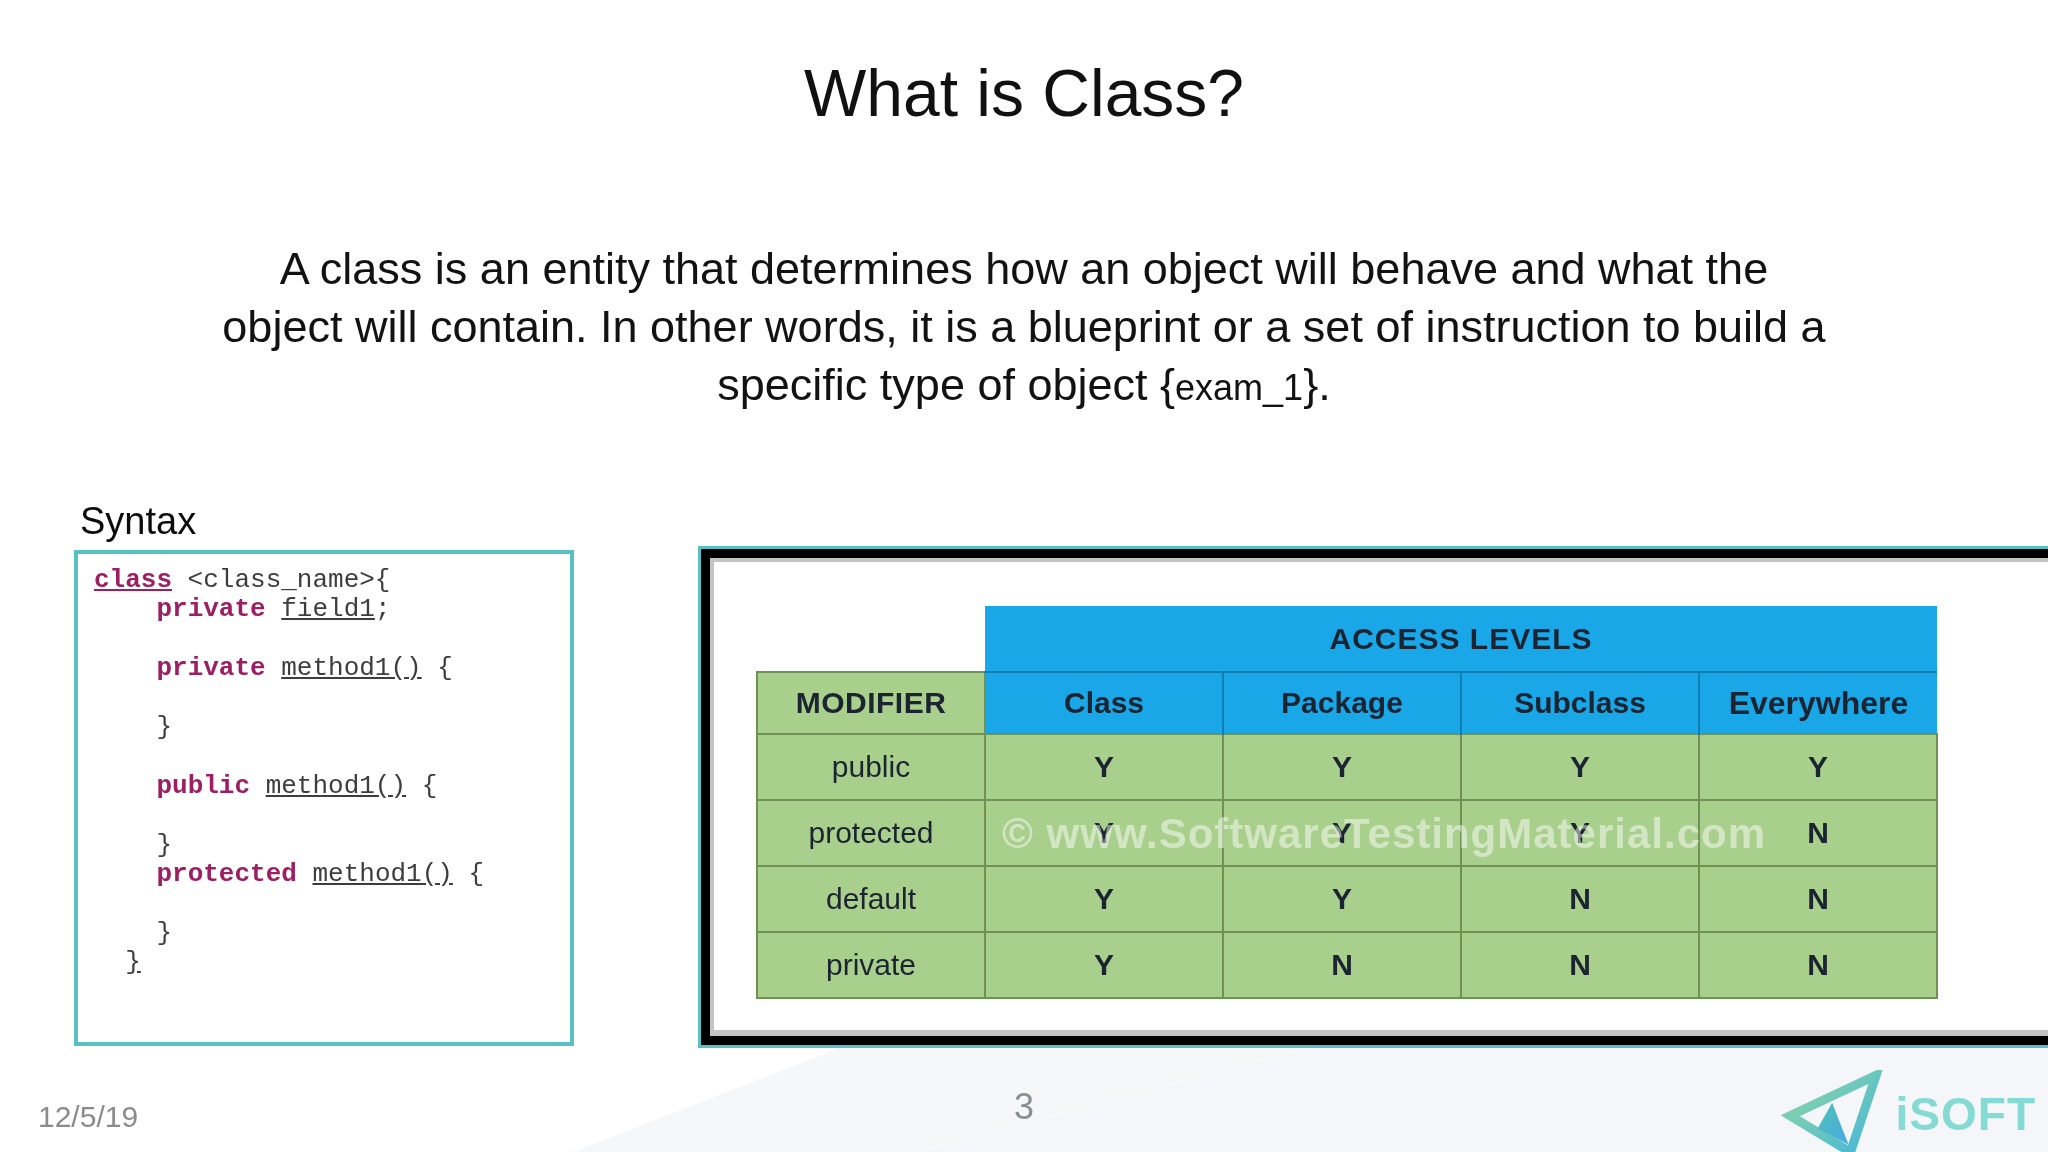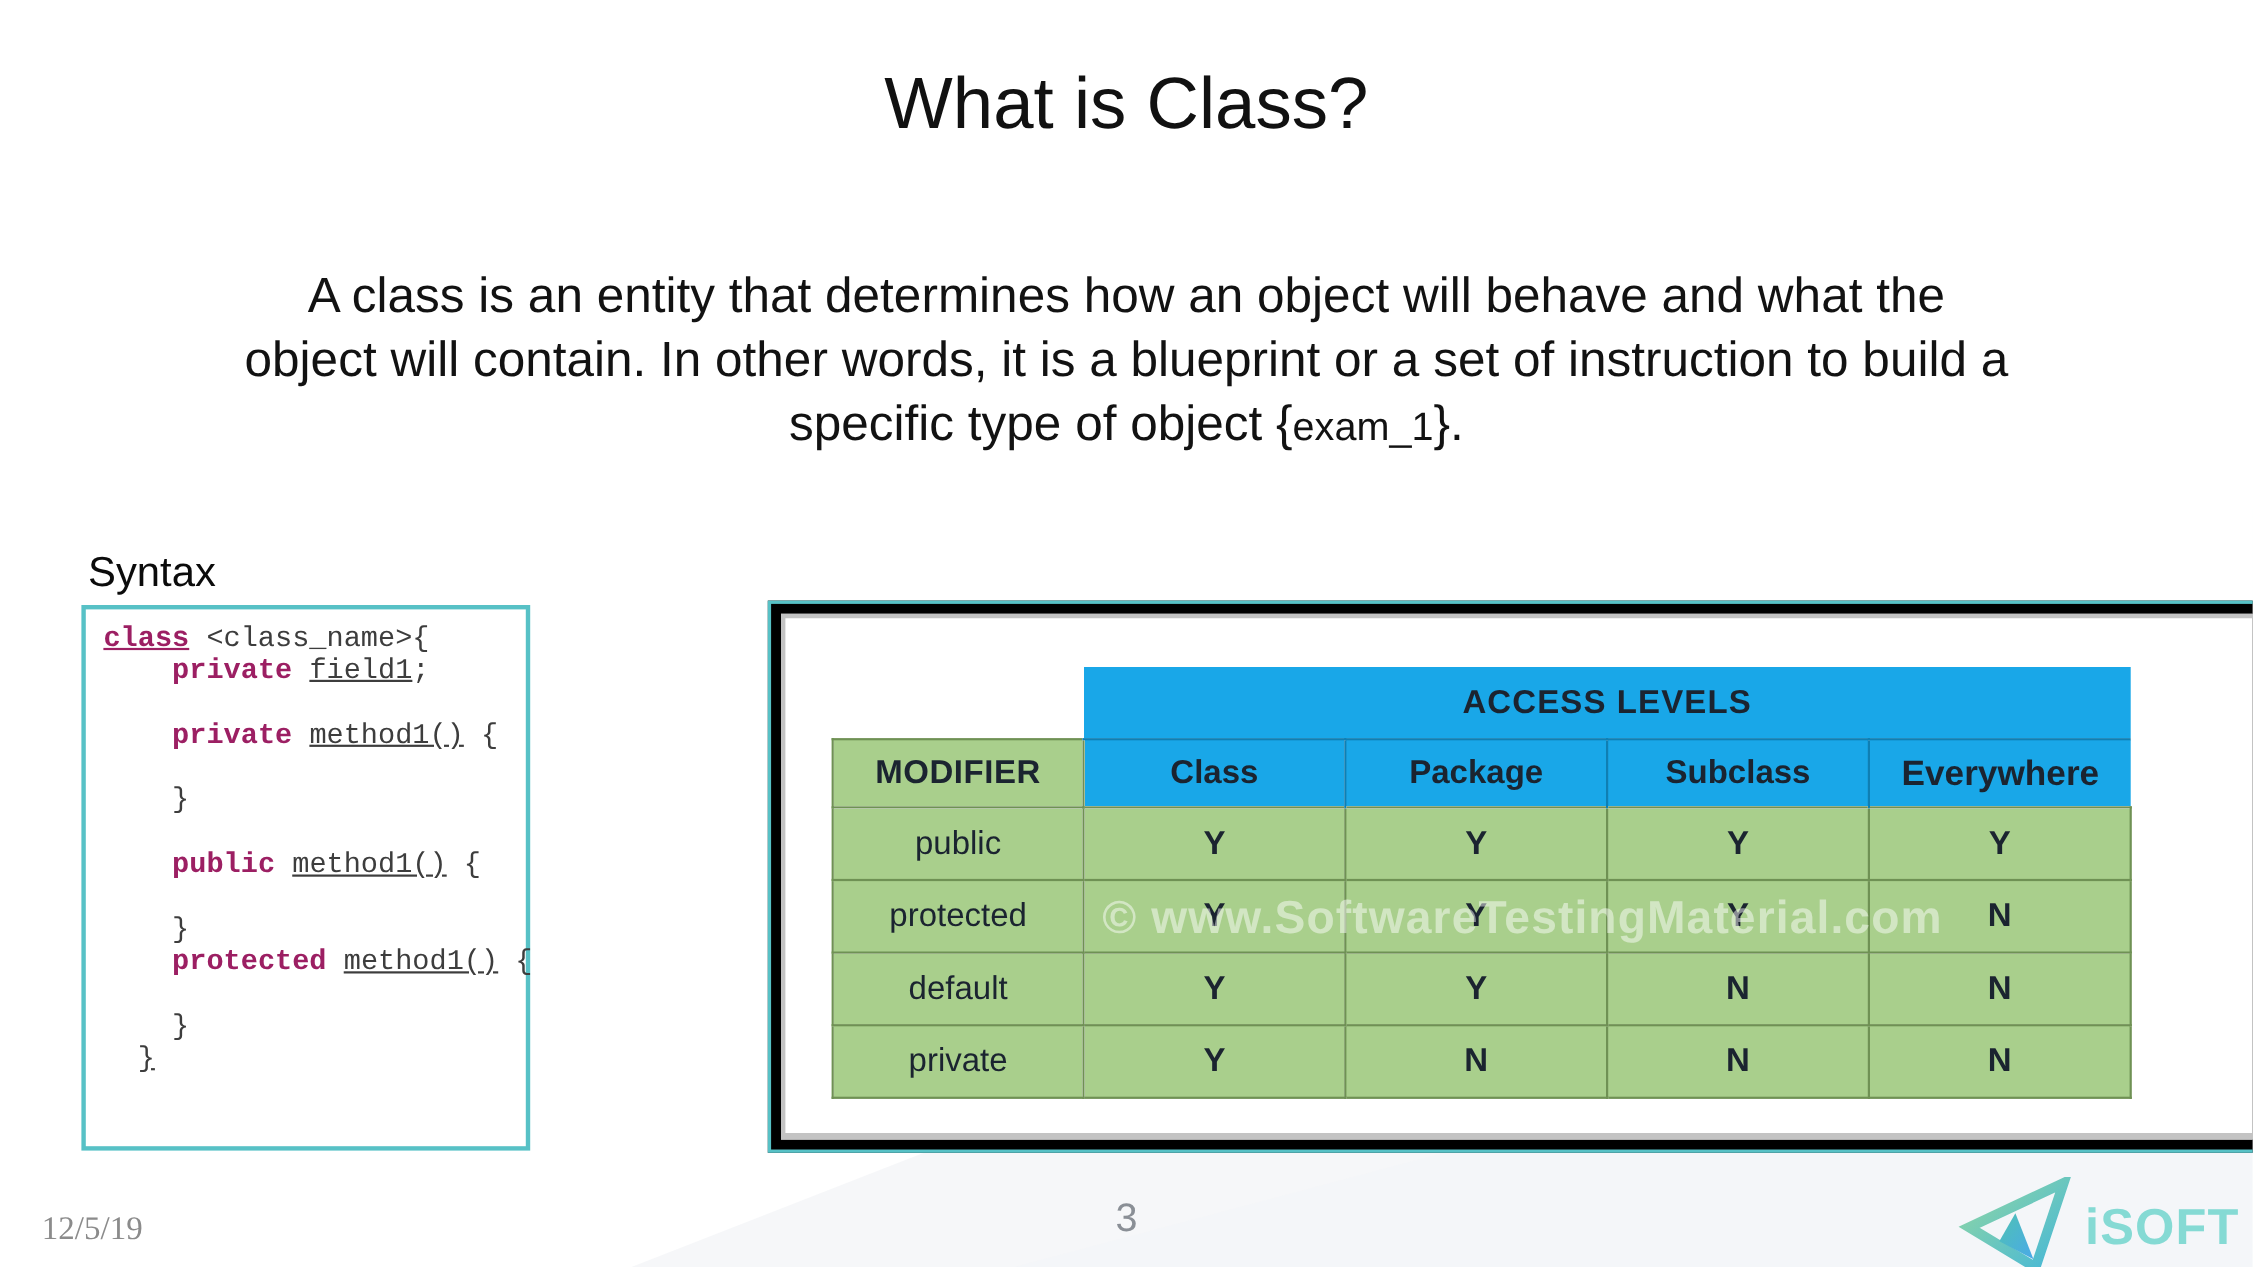--- a/index.html
+++ b/index.html
@@ -17,21 +17,21 @@
            font-size:66px; font-weight:400; color:#111; }
 
   .para { position:absolute; top:240px; left:64px; width:1920px; text-align:center;
           font-size:45px; line-height:58px; color:#121212; }
   .para .tpl-var { font-size:36px; }
 
   .sec-head { position:absolute; font-weight:400; color:#0b0b0b; }
   .syntax-head { left:80px; top:500px; font-size:38px; }
   .access-head { left:706px; top:500px; font-size:36px; }
 
-  .code-box { position:absolute; left:74px; top:550px; width:408px; height:496px;
+  .code-box { position:absolute; left:74px; top:550px; width:500px; height:496px;
               border:4px solid #57c1c6; background:#fff; padding:12px 8px 8px 16px; }
   .code-line { font-family:"Liberation Mono","DejaVu Sans Mono",monospace;
                font-size:26px; line-height:29.4px; white-space:pre; color:#3d3d3d; min-height:29.4px; }
   .code-line .kw { color:#9c1f63; font-weight:700; }
   .code-line .u  { text-decoration:underline; }
 
   .am-box { position:absolute; left:698px; top:546px; width:1530px; height:502px;
             border:3px solid #57c1c6; background:#000000; padding:9px; }
   .am-frame { position:relative; width:100%; height:100%; background:#fff;
               border:4px solid #c3c3c3; border-bottom-width:6px; }
@@ -48,21 +48,21 @@
   td.blue-head.last { font-weight:700; font-size:32px; }
   td.mod-head { background:#a9cf8c; border:2px solid #6f9154; font-weight:600;
                 letter-spacing:.5px; height:62px; }
   td.row-label { background:#a9cf8c; border:2px solid #6f9154; height:66px; }
   td.yn { background:#a9cf8c; border:2px solid #6f9154; font-weight:600; height:66px; }
 
   .watermark { position:absolute; left:170px; top:248px; width:1000px; text-align:center;
                font-size:42px; letter-spacing:1px; color:rgba(255,255,255,0.48);
                pointer-events:none; font-weight:600; }
 
-  .footer-date { position:absolute; left:38px; top:1100px; font-size:30px; color:#8b8b8b;font-family:Liberation Serif, serif; }
+  .footer-date { position:absolute; left:38px; top:1100px; font-size:30px; color:#8b8b8b; }
   .page-num { position:absolute; left:0; top:1086px; width:2048px; text-align:center;
               font-size:36px; color:#8a8f96; }
 
   .logo { position:absolute; right:12px; top:1070px; display:flex; align-items:center; gap:6px; }
   .logo-text { font-size:46px; font-weight:700; color:#85dad4; letter-spacing:1px; }
 </style>
 </head>
 <body>
 
 <div class="slide">

